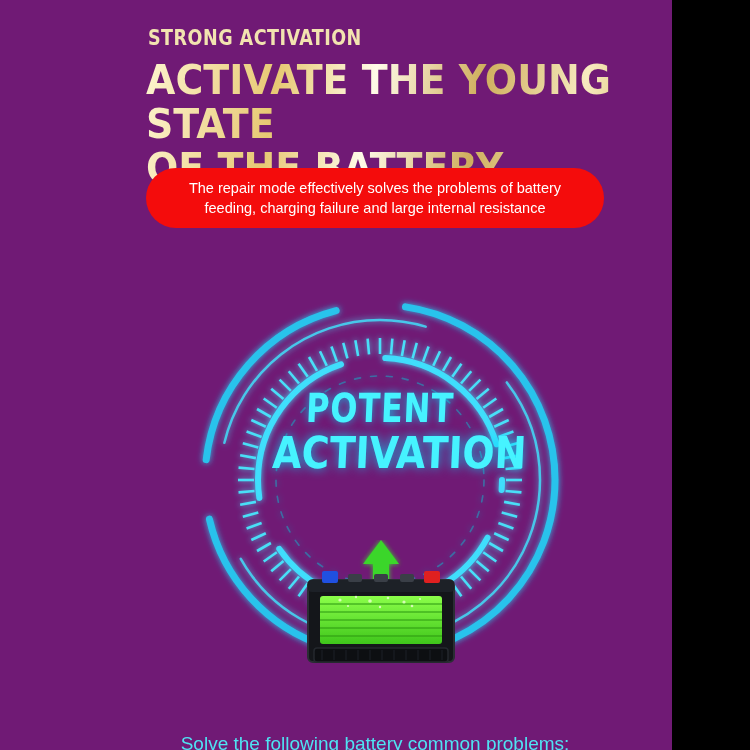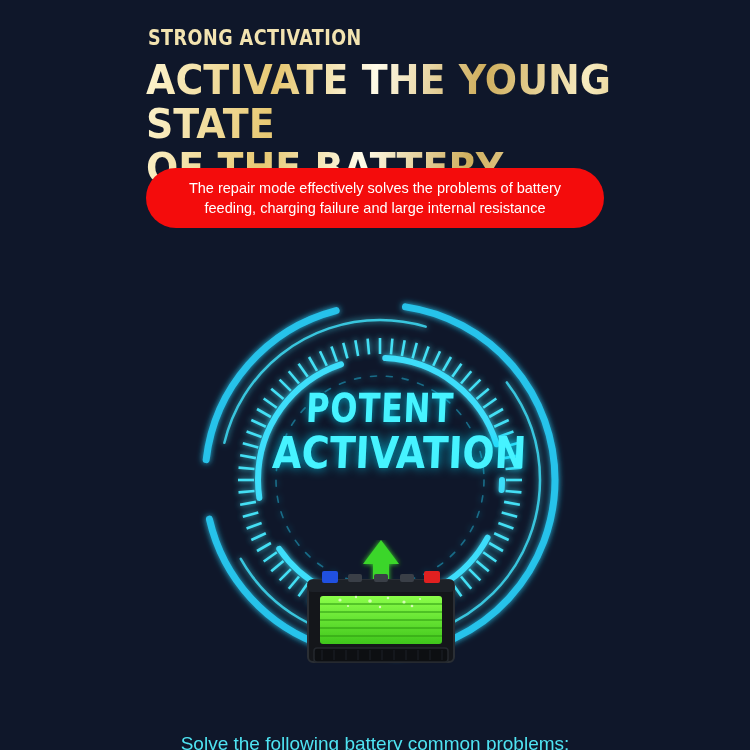--- a/index.html
+++ b/index.html
@@ -9,23 +9,23 @@
   }
   body {
     width: 750px;
     height: 750px;
     overflow: hidden;
     font-family: "Liberation Sans", sans-serif;
     position: relative;
   }
   .page {
     position: relative;
-    width: 750px;
+    width: 672px;
     height: 750px;
-    background: #0f172a;
+    background: #701a75;
     overflow: hidden;
   }
 
   
   .eyebrow {
     position: absolute;
     left: 148px;
     top: 26px;
     font-size: 21px;
     font-weight: bold;

